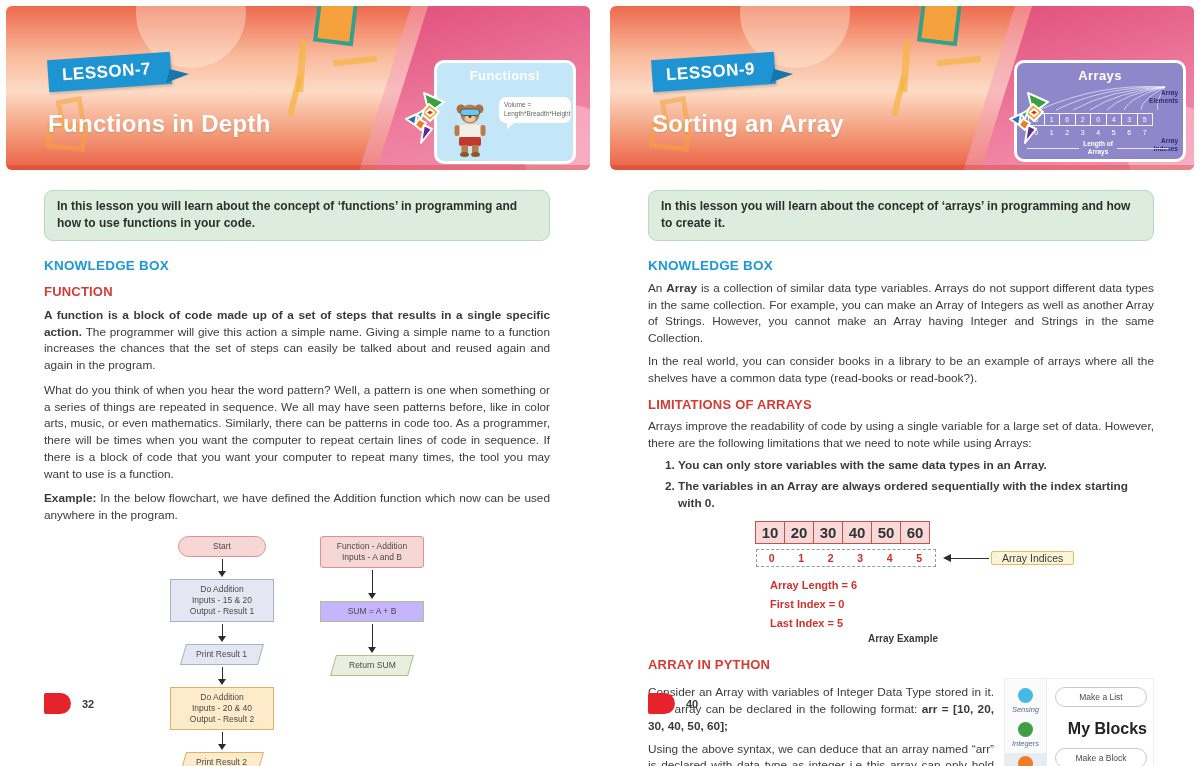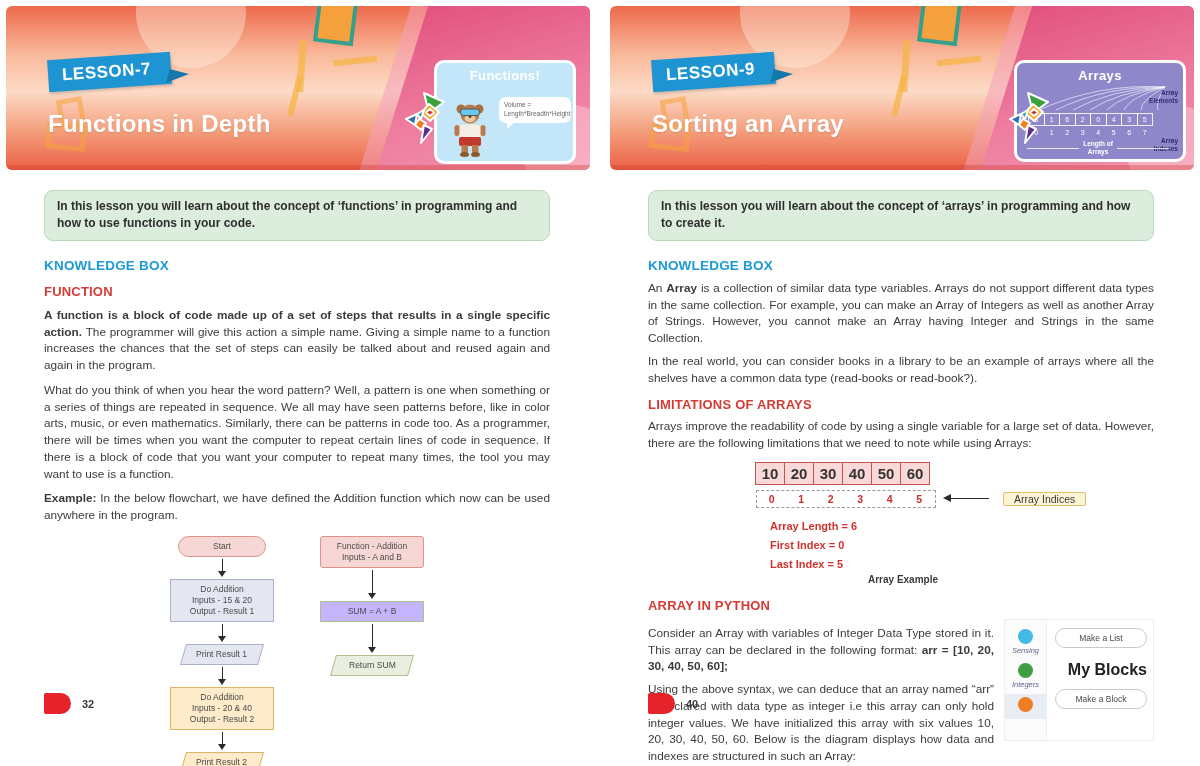--- a/index.html
+++ b/index.html
@@ -103,21 +103,21 @@
   .array-diagram { margin-top:10px; }
   .ae-cells { display:flex; margin-left:108px; }
   .ae-cells span { width:30px; height:23px; background:#f8d9d8; border:1px solid #c2524c; margin-left:-1px;
           display:flex; align-items:center; justify-content:center; font-size:15px; font-weight:bold; color:#333; }
   .ae-row2 { display:flex; align-items:center; margin-left:108px; margin-top:5px; }
   .ae-indices { border:1.5px dashed #9a9a9a; display:flex; padding:2px 0; width:180px; }
   .ae-indices span { width:29.5px; text-align:center; color:#cc2d26; font-weight:bold; font-size:10.5px; }
   .ae-arrowline { width:44px; height:0; border-top:1.5px solid #2b2b2b; position:relative; margin-left:9px; }
   .ae-arrowline::before { content:''; position:absolute; left:-2px; top:-5px;
           border-right:8px solid #2b2b2b; border-top:4px solid transparent; border-bottom:4px solid transparent; }
-  .ae-label { margin-left:14px; background:#fdf4d7; border:1px solid #d9c069; padding:0 10px;
+  .ae-label { margin-left:2px; background:#fdf4d7; border:1px solid #d9c069; padding:0 10px;
           font-size:10.5px; color:#3a3a3a; border-radius:2px; }
   .ae-facts { margin-left:122px; margin-top:12px; }
   .ae-facts div { color:#d0322d; font-weight:bold; font-size:11px; margin-top:7px; }
   .ae-caption { margin-top:4px; margin-left:110px; width:290px; text-align:center; font-size:10px;
           font-weight:bold; color:#3a3a3a; }
 
   
   .py-wrap { display:flex; margin-top:6px; gap:10px; }
   .py-text { width:347px; }
   .py-text .body-text { margin-top:6px; }
@@ -318,20 +318,24 @@
       </div>
     </div>
 
     <div class="content">
       <div class="intro-box">In this lesson you will learn about the concept of ‘arrays’ in programming and how to create it.</div>
       <div class="kb-heading">KNOWLEDGE BOX</div>
       <p class="body-text" style="margin-top:7px"><span>An </span><b>Array</b><span> is a collection of similar data type variables. Arrays do not support different data types in the same collection. For example, you can make an Array of Integers as well as another Array of Strings. However, you cannot make an Array having Integer and Strings in the same Collection.</span></p>
       <p class="body-text" style="margin-top:6px">In the real world, you can consider books in a library to be an example of arrays where all the shelves have a common data type (read-books or read-book?).</p>
       <div class="red-heading">LIMITATIONS OF ARRAYS</div>
       <p class="body-text" style="margin-top:6px">Arrays improve the readability of code by using a single variable for a large set of data. However, there are the following limitations that we need to note while using Arrays:</p>
+      <ol class="limit-list">
+        <li>You can only store variables with the same data types in an Array.</li>
+        <li>The variables in an Array are always ordered sequentially with the index starting with 0.</li>
+      </ol>
 
       <div class="array-diagram">
         <div class="ae-cells">
           <span>10</span>
             <span>20</span>
             <span>30</span>
             <span>40</span>
             <span>50</span>
             <span>60</span>
         </div>

